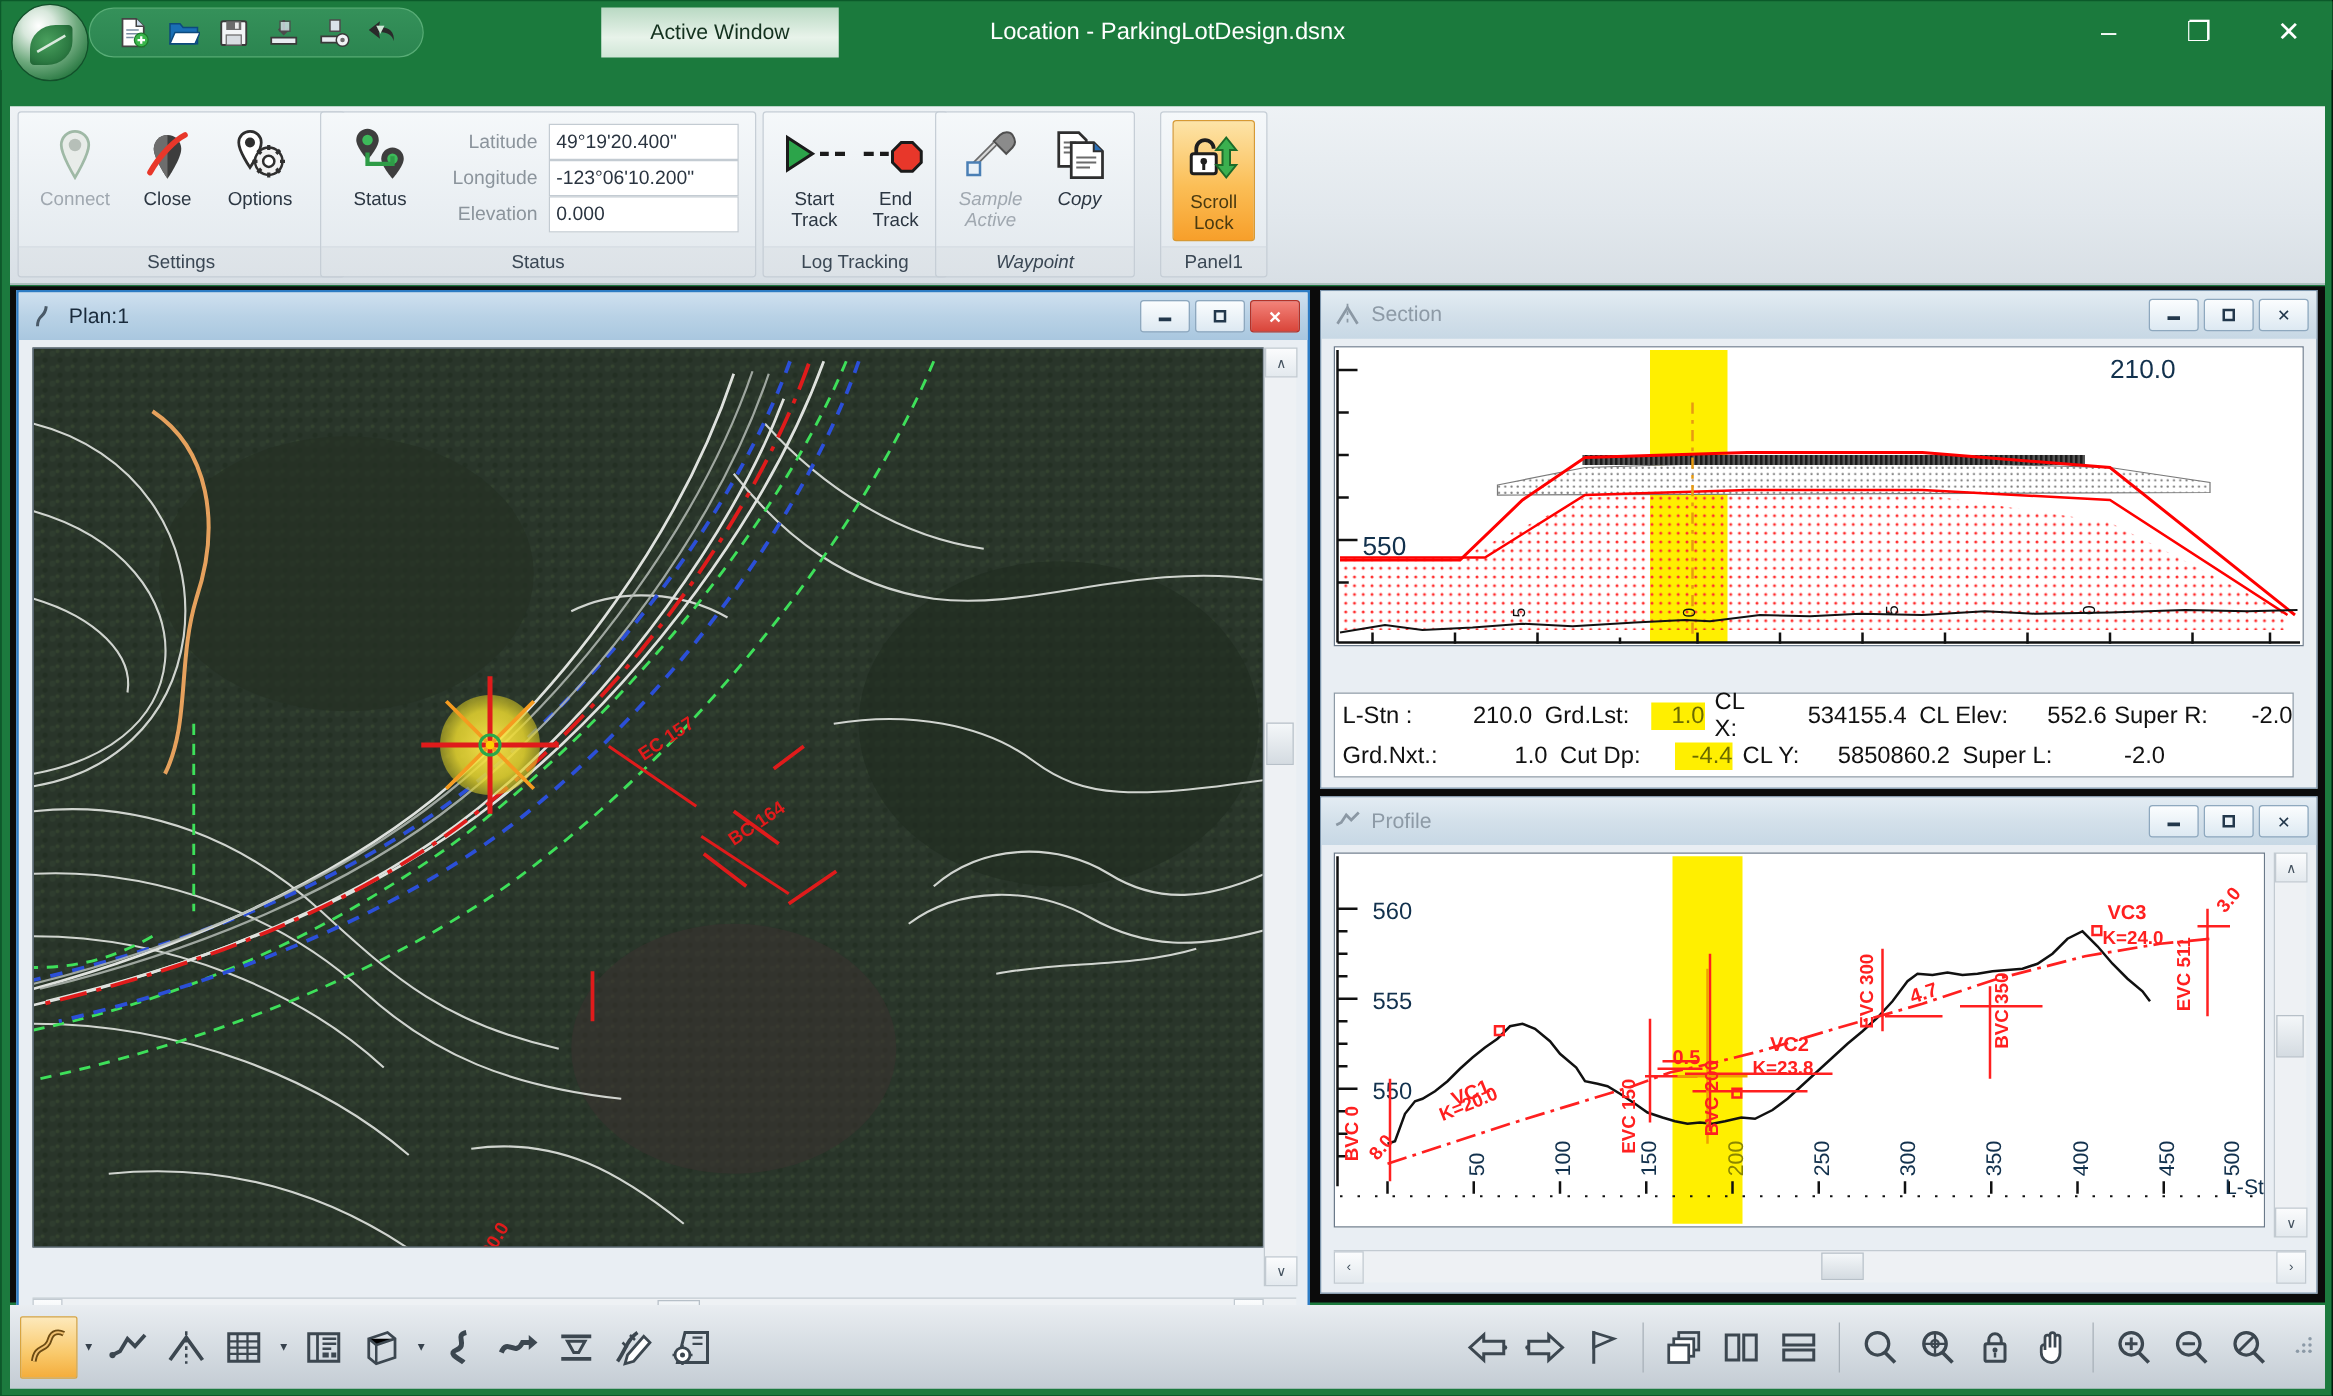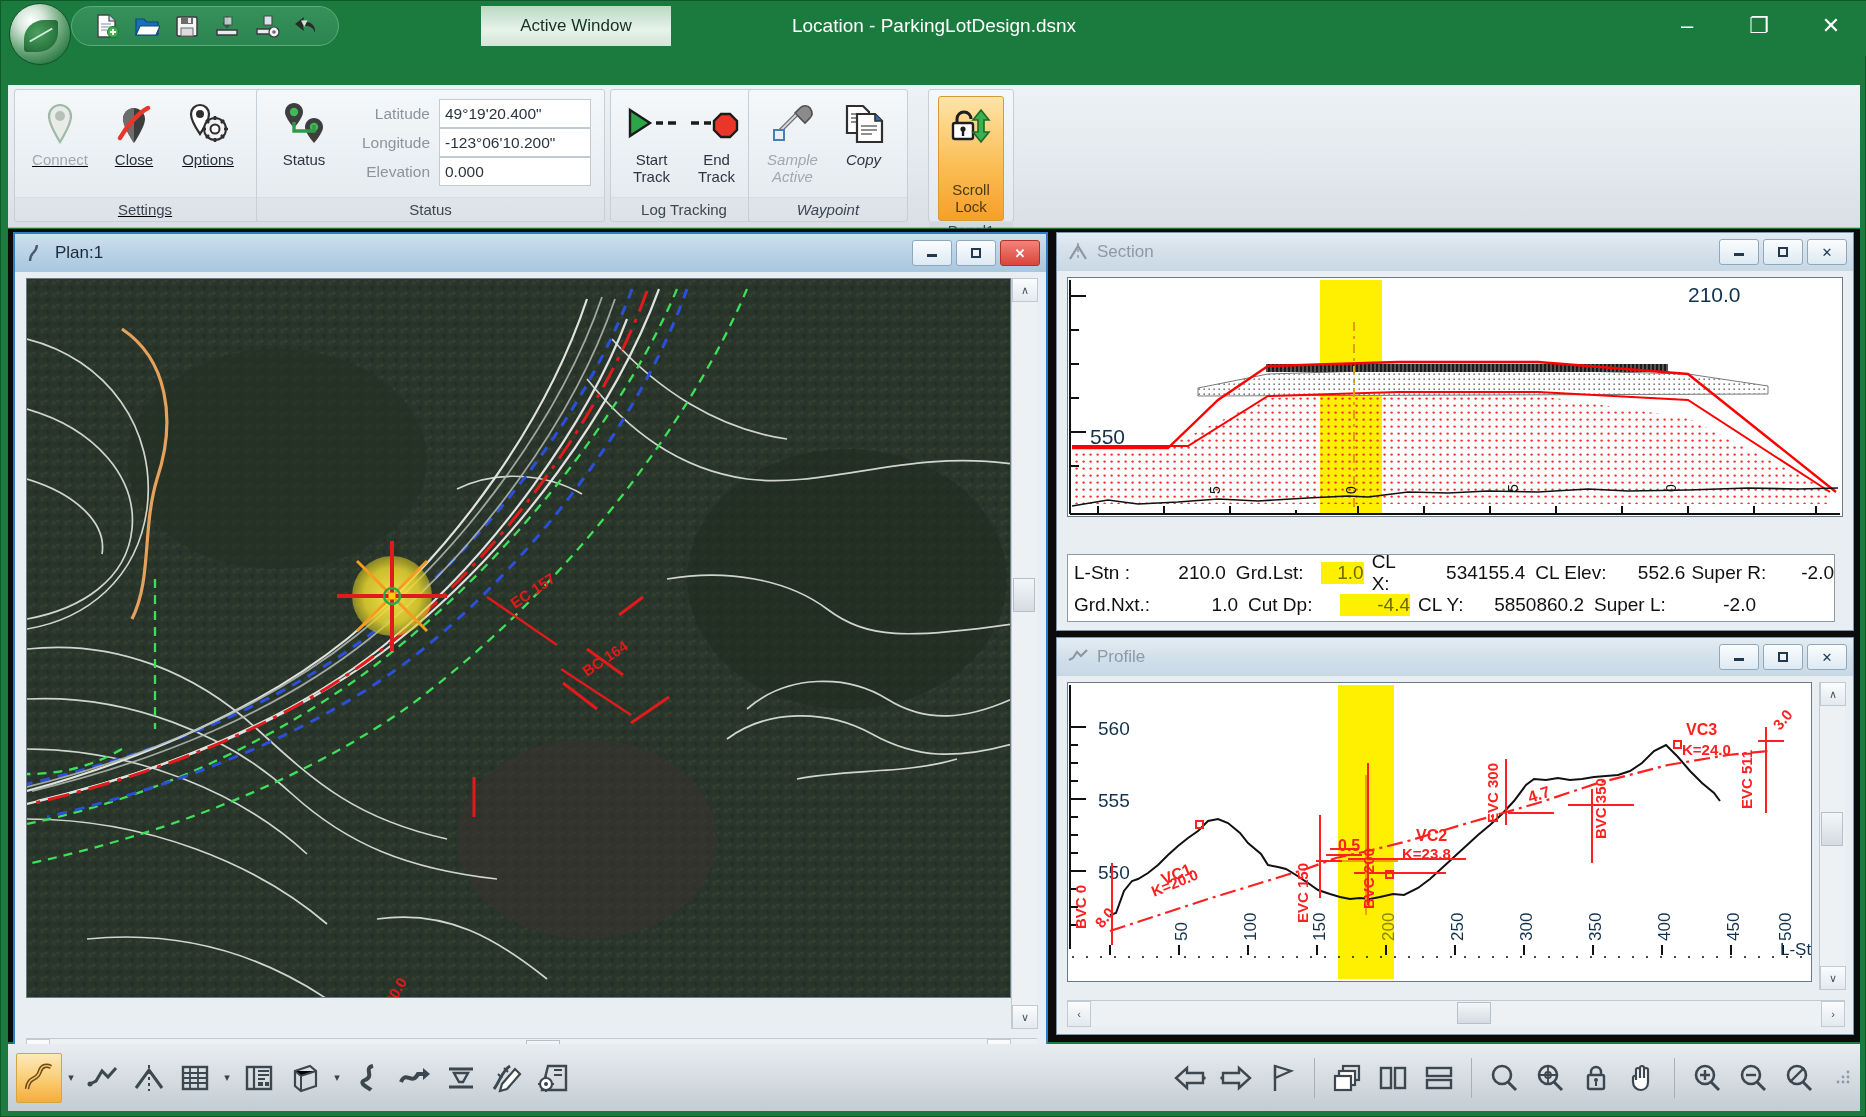--- a/index.html
+++ b/index.html
@@ -106,21 +106,21 @@
   
   .fieldrow{ display:flex; align-items:center; height:29px; }
   .fieldlbl{ width:92px; text-align:right; padding-right:9px; font-size:15.5px; color:#8b949c;}
   .fieldbox{
     width:152px; height:29px; background:#fff; border:1px solid #c3cbd2;
     font-size:15.5px; color:#2a3440; padding:3px 5px; outline:none;
   }
 
   .toggled{
     background:linear-gradient(#fde4a8,#fbbe56 55%,#f79f2a);
-    border:1px solid #d79a34; border-radius:3px;gap:28px;
+    border:1px solid #d79a34; border-radius:3px;
   }
 
   
   #mdi{
     position:absolute; left:7px; top:228px; width:1852px; height:813px;
     background:#0b0b0b;
   }
   .child-win{
     position:absolute; background:#e9eef3; border:1px solid #7d96ad;
   }
@@ -256,21 +256,21 @@
     <div class="win-ctl" id="win-close">✕</div>
   </div>
 
   <div id="app-orb">
       <div class="leaf"></div>
     </div>
 
 
   <div id="ribbon">
 
-    <div class="rgroup" style="left:6px; width:262px;text-decoration:underline;">
+    <div class="rgroup" style="left:6px; width:262px;">
       <div class="rgroup-body">
         <div class="bigbtn disabled">
           <div class="ic">
             <svg width="34" height="44" viewBox="0 0 34 44">
               <path d="M17 3c-6 0-11 5-11 11 0 8 11 26 11 26s11-18 11-26c0-6-5-11-11-11z" fill="#e8ece9" stroke="#9fb9a6" stroke-width="2.2"></path>
               <circle cx="17" cy="14" r="5" fill="#b6bfb8"></circle>
             </svg>
           </div>
           <div class="lb">Connect</div>
         </div>
@@ -654,21 +654,21 @@
           <span class="ro-v" style="width:118px">534155.4</span>
           <span class="ro-k" style="width:92px;padding-left:10px">CL Elev:</span>
           <span class="ro-v" style="width:80px">552.6</span>
           <span class="ro-k" style="width:94px;padding-left:6px">Super R:</span>
           <span class="ro-v" style="width:66px">-2.0</span>
         </div>
         <div class="ro-row">
           <span class="ro-k" style="width:96px">Grd.Nxt.:</span>
           <span class="ro-v" style="width:68px">1.0</span>
           <span class="ro-k" style="width:102px;padding-left:10px">Cut Dp:</span>
-          <span class="ro-v hl" style="width:70px">-4.4</span>
+          <span class="ro-v hl" style="width:46px">-4.4</span>
           <span class="ro-k" style="width:56px;padding-left:8px">CL Y:</span>
           <span class="ro-v" style="width:118px">5850860.2</span>
           <span class="ro-k" style="width:92px;padding-left:10px">Super L:</span>
           <span class="ro-v" style="width:80px">-2.0</span>
         </div>
       </div>
     </div>
 
     <div class="child-win" id="profile-win">
       <div class="cw-title inactive">

